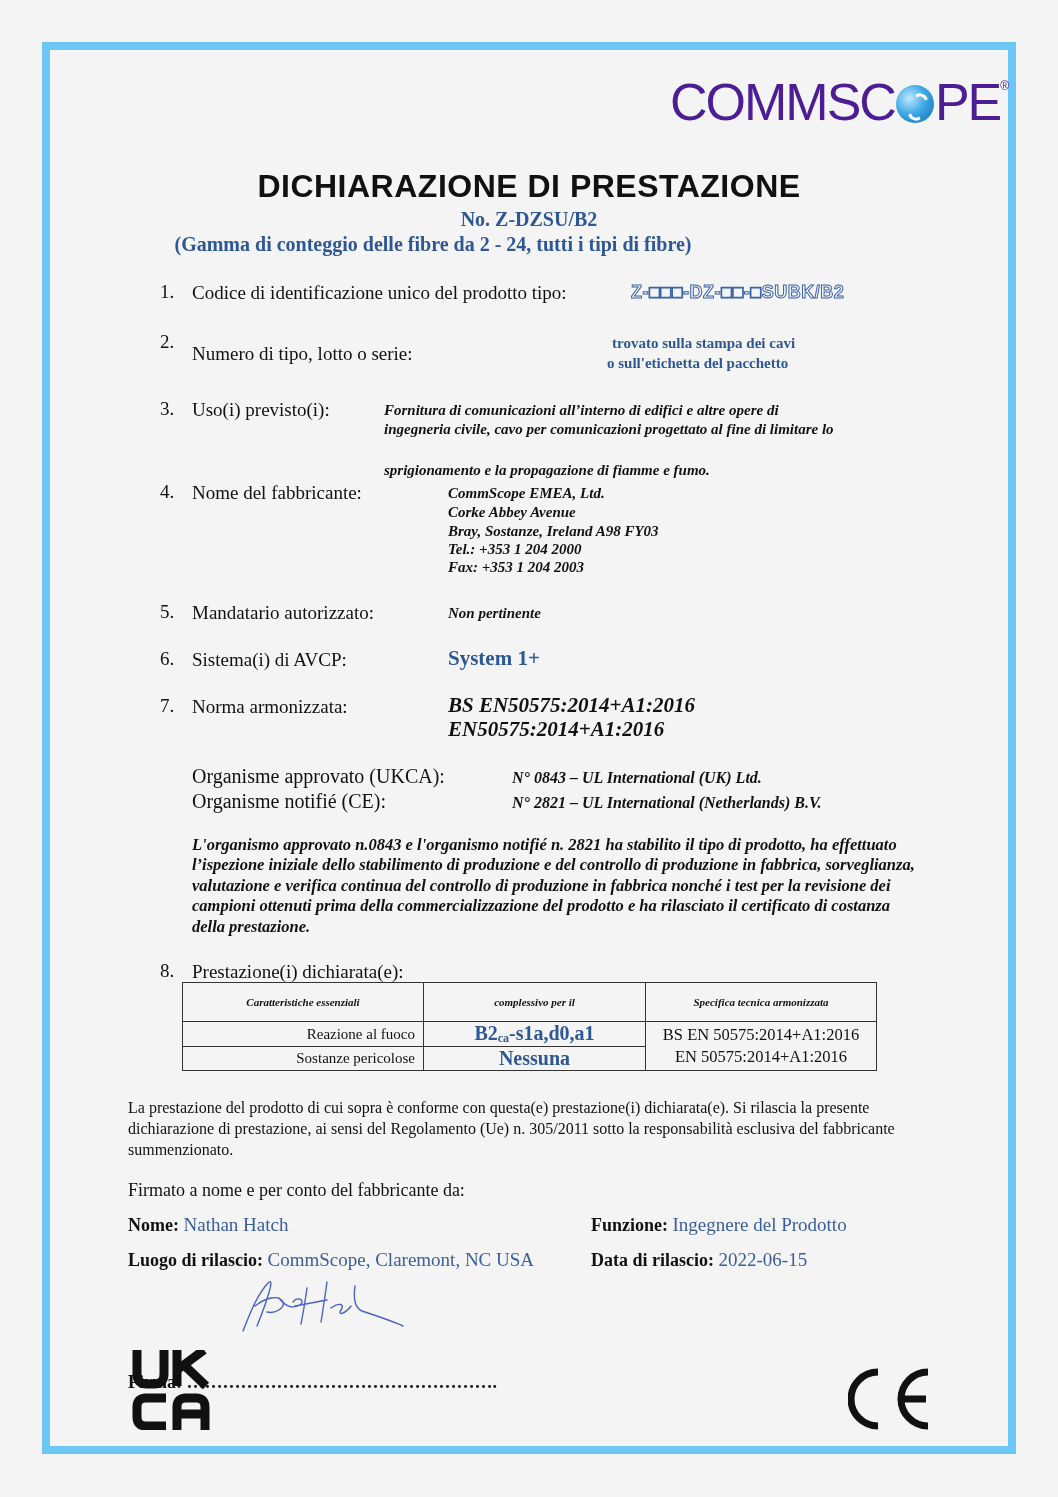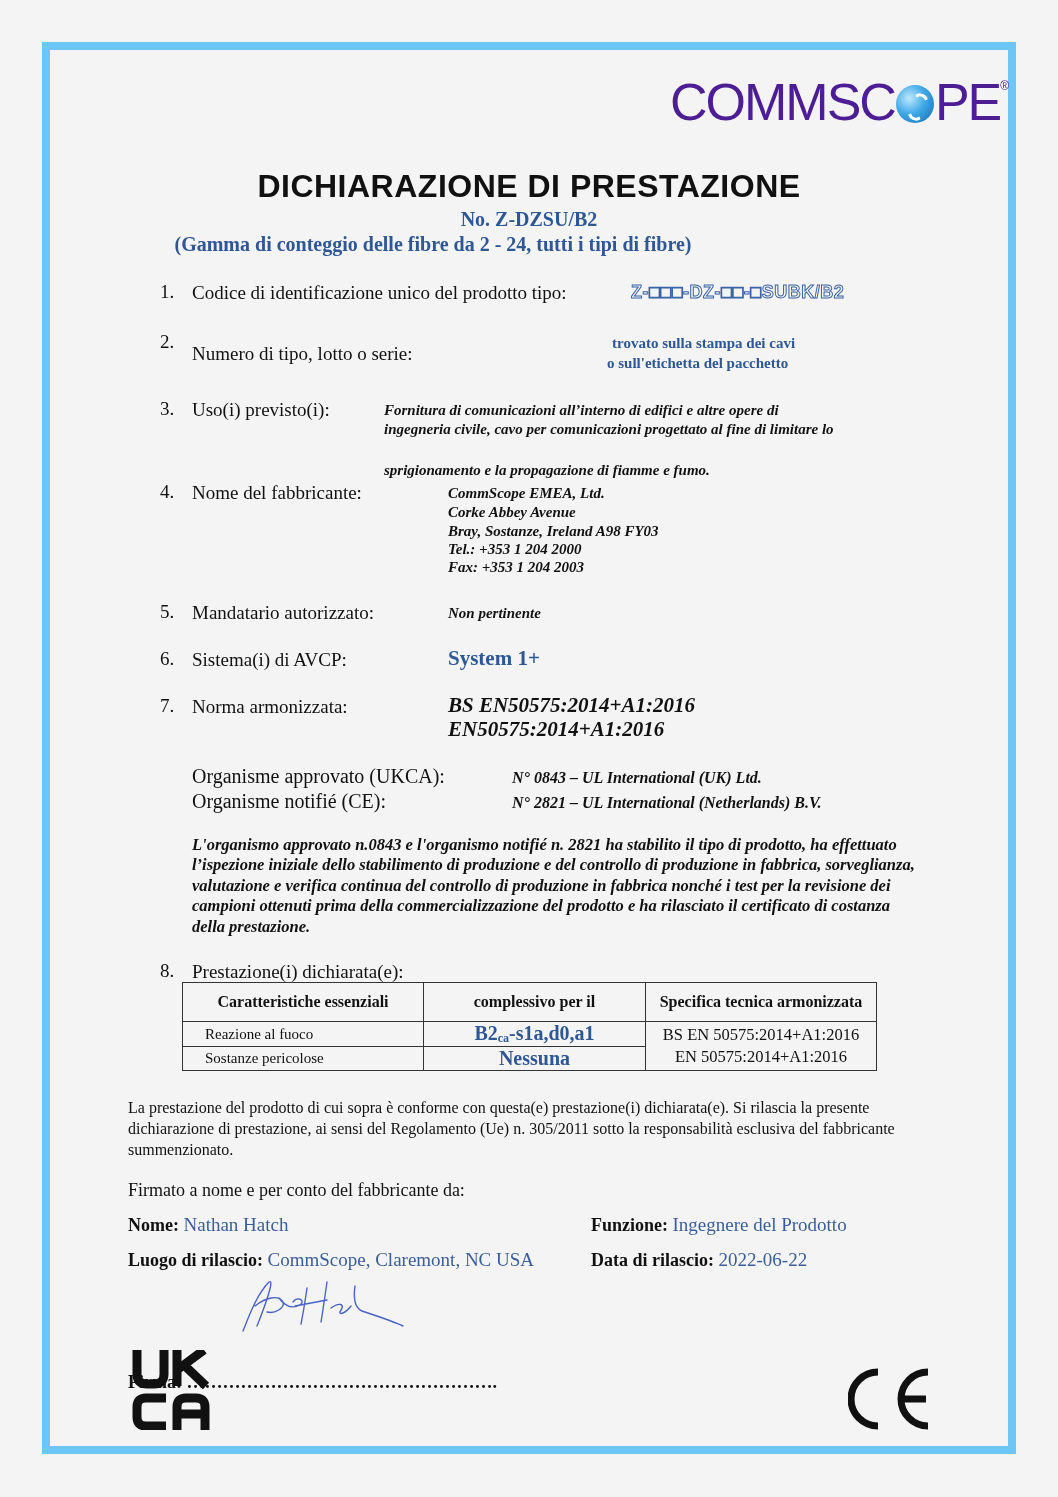--- a/index.html
+++ b/index.html
@@ -49,23 +49,23 @@
   .addr { font-size: 15px; line-height: 18.6px; }
   .std { font-size: 21px; line-height: 24px; }
   .org-lbl { font-size: 20px; line-height: 25px; }
   .org-val { font-size: 16px; line-height: 25px; }
   .para { font-size: 16.5px; line-height: 20.4px; left: 192px; top: 835px; width: 730px; white-space: normal; }
   table.perf {
     position: absolute; left: 182px; top: 982px; border-collapse: collapse;
     font-size: 15px; width: 695px;
   }
   table.perf td, table.perf th { border: 1.5px solid #333; padding: 0 8px; }
-  table.perf th { height: 38px; font-weight: bold; font-size: 16px; }
+  table.perf th { height: 38px; font-weight: bold; font-size: 11px; font-style: italic; }
   table.perf td { height: 23px; }
-  table.perf .c1 { width: 210px; text-align: left; padding-left: 22px; }
+  table.perf .c1 { width: 210px; text-align: right; padding-left: 22px; }
   table.perf .c2 { width: 205px; text-align: center; }
   table.perf .c3 { text-align: center; }
   table.perf td.c1 { font-size: 15px; }
   .valbig { font-weight: bold; font-size: 20px; }
   .valbig sub { font-size: 12px; vertical-align: -2px; }
   .stdcell { font-size: 16.5px; line-height: 22px; }
   .conf { left: 128px; top: 1097px; width: 800px; white-space: normal; font-size: 16px; line-height: 21px; }
   .signed { left: 128px; top: 1180px; font-size: 18px; }
   .kv { font-size: 18px; }
   .kv b { color: #111; }
@@ -161,21 +161,21 @@
 <div class="abs kv" style="left:128px;top:1214px;">
   <b>Nome:</b> <span>Nathan Hatch</span>
 </div>
 <div class="abs kv" style="left:591px;top:1214px;">
   <b>Funzione:</b> <span>Ingegnere del Prodotto</span>
 </div>
 <div class="abs kv" style="left:128px;top:1249px;">
   <b>Luogo di rilascio:</b> <span>CommScope, Claremont, NC USA</span>
 </div>
 <div class="abs kv" style="left:591px;top:1249px;">
-  <b>Data di rilascio:</b> <span>2022-06-22</span>
+  <b>Data di rilascio:</b> <span>2022-06-15</span>
 </div>
 
 <div class="abs firma">
   <span>Firma:</span> <span>…………………………………………….</span>
 </div>
 <svg class="abs" style="left:235px;top:1276px;" width="170" height="62" viewBox="0 0 170 62">
   <path d="M8 55 C 14 40, 22 18, 34 6 C 40 2, 30 30, 22 50 M20 30 C 30 22, 44 18, 48 26 C 50 32, 40 38, 32 36 M44 22 C 50 30, 58 34, 66 28 C 70 24, 62 20, 58 26 M72 12 C 70 26, 68 38, 66 48 M60 30 L 92 24 M92 6 C 90 20, 88 34, 86 46 M96 32 C 104 26, 110 28, 106 34 C 102 40, 110 38, 116 30 M120 10 C 118 24, 120 34, 130 36 C 142 40, 160 46, 168 50" fill="none" stroke="#4a63c4" stroke-width="1.4" stroke-linecap="round"></path>
 </svg>
 
 <div class="abs ukca">

